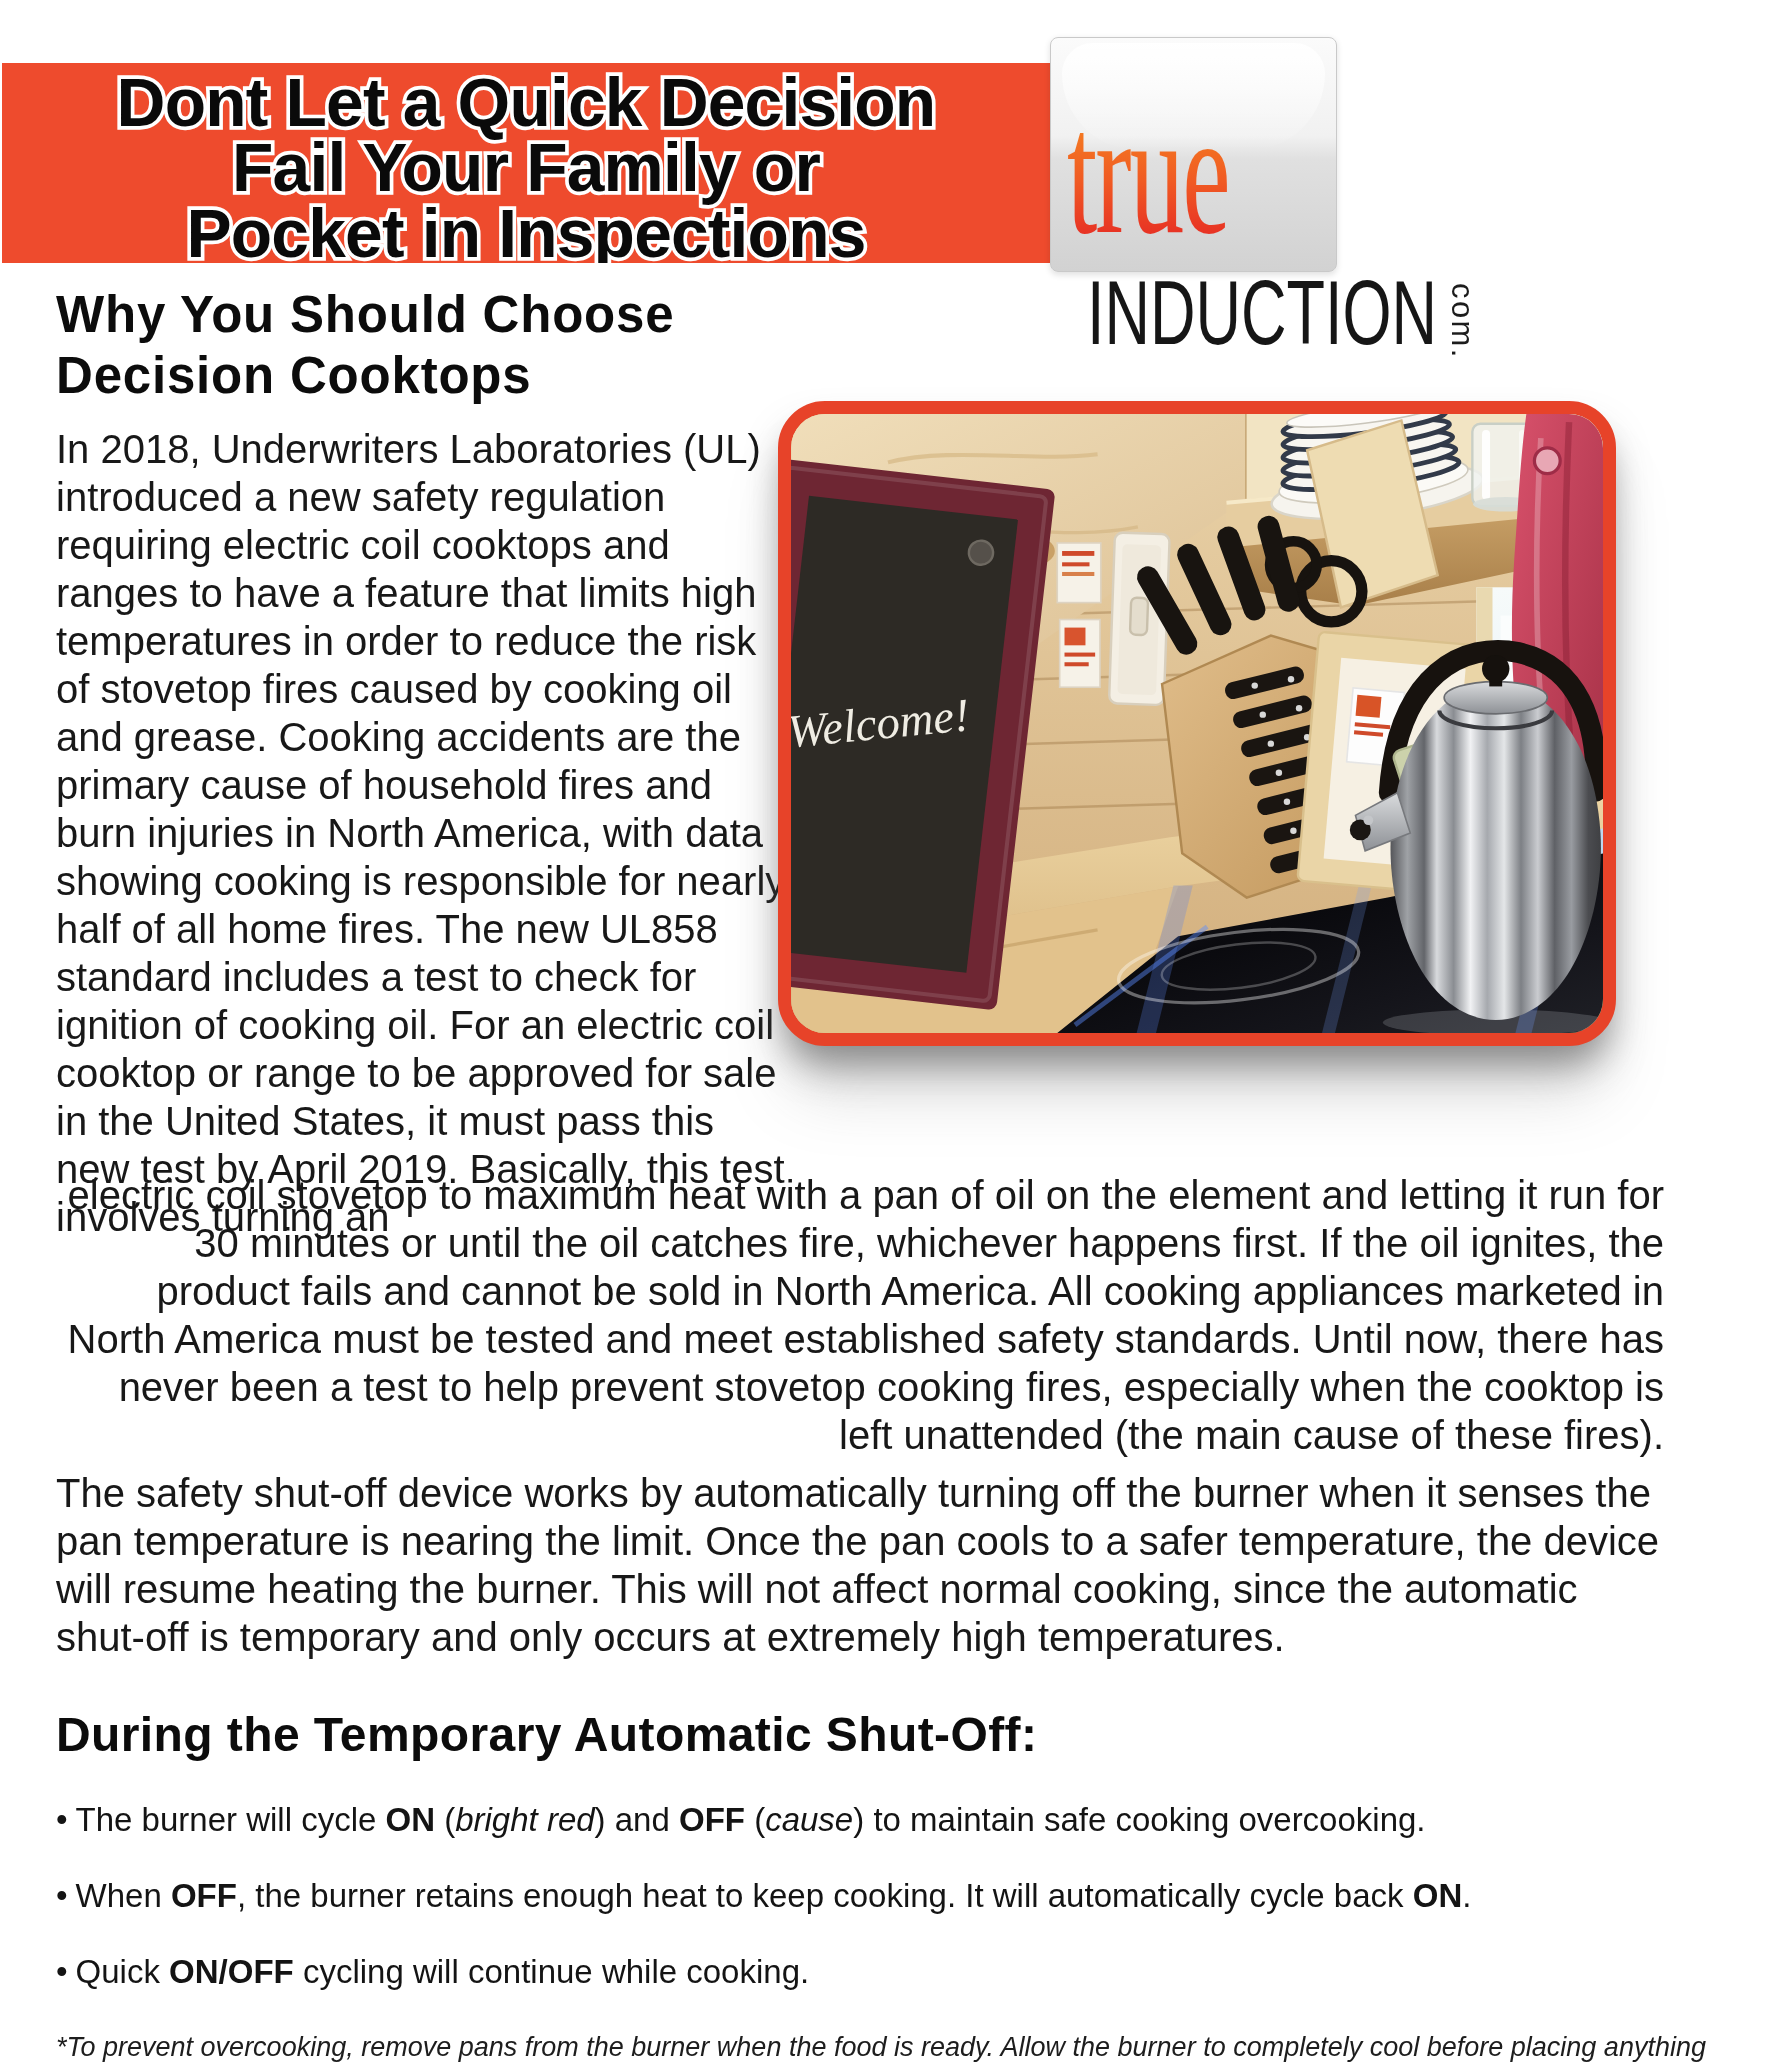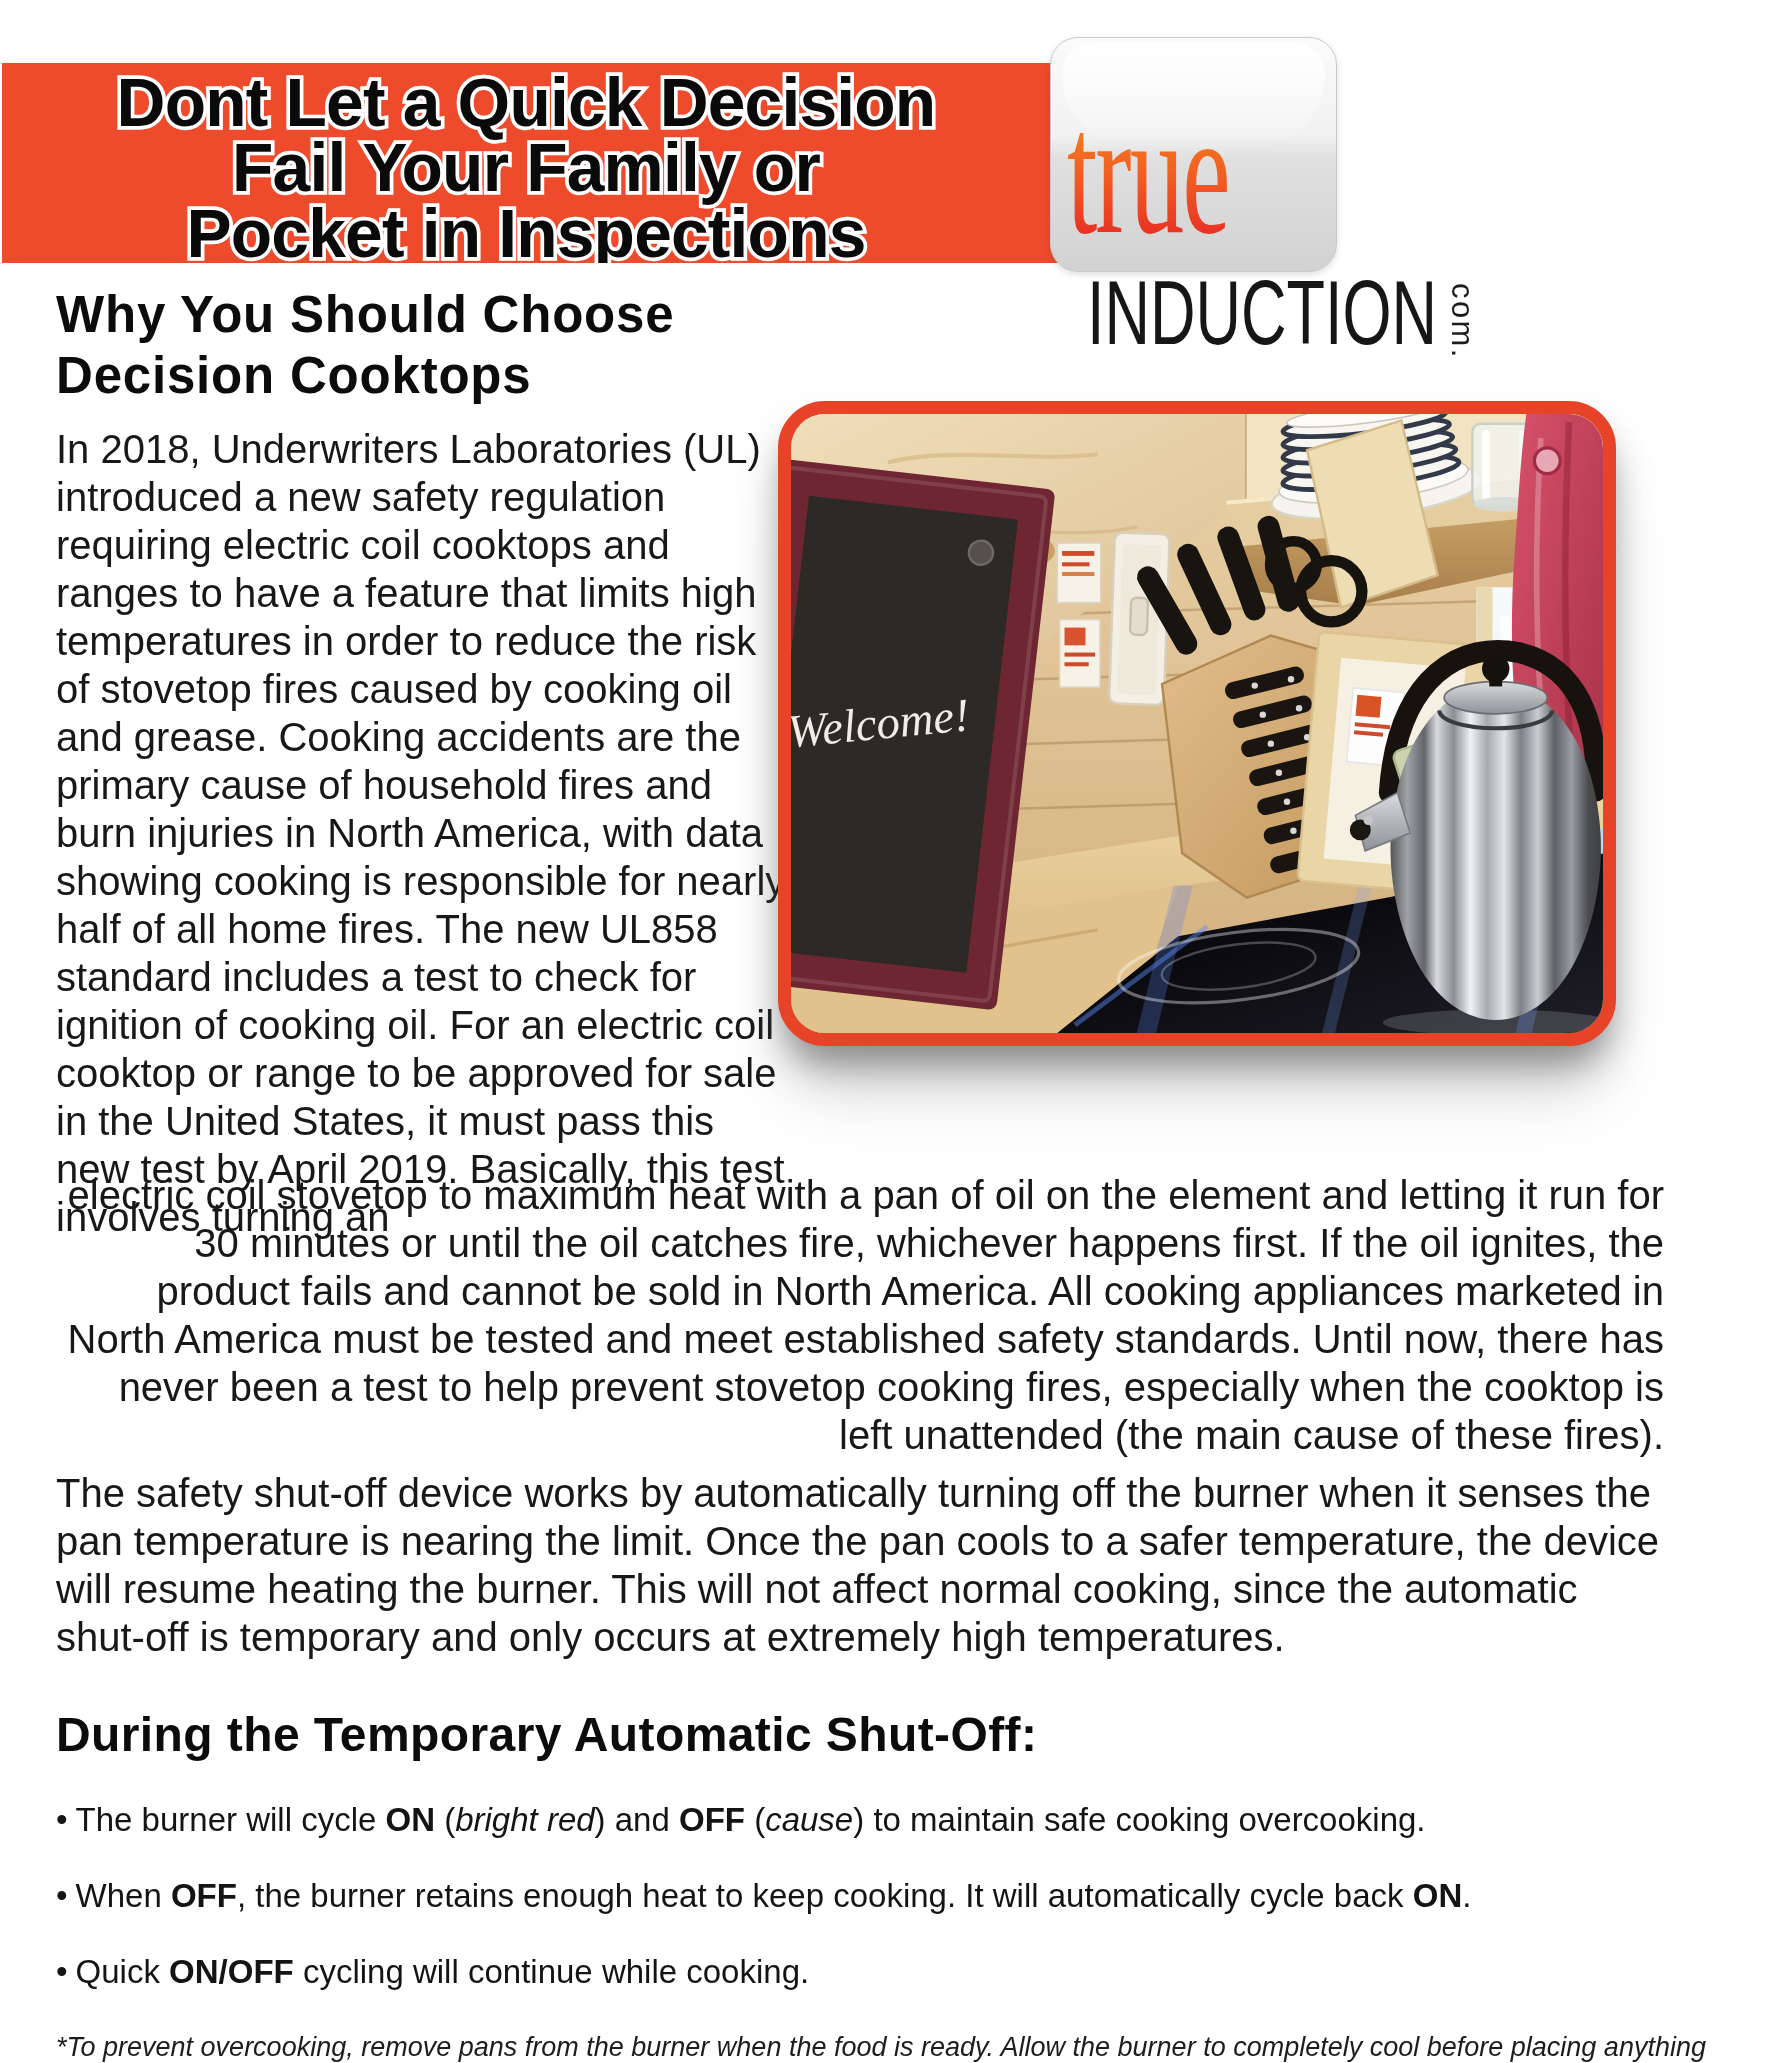--- a/index.html
+++ b/index.html
@@ -15,21 +15,21 @@
   }
   .banner-svg { position:absolute; left:0; top:0; }
   .banner-svg text {
     font-family:"Liberation Sans", sans-serif; font-weight:bold;
     font-size:84px; letter-spacing:-1px;
     fill:#0a0a0a; stroke:#ffffff; stroke-width:9px; paint-order:stroke;
   }
   
   .logo-box {
     position:absolute; left:1050px; top:37px; width:287px; height:235px;
-    border-radius:28px; border:0.8px solid #c9c9c9; z-index:5;
+    border-radius:8px; border:0.8px solid #c9c9c9; z-index:5;
     background:linear-gradient(180deg,#fbfbfb 0%,#f1f1f1 42%,#e0e0e0 52%,#d2d2d2 100%);
     box-shadow:0 2.4px 6.4px rgba(0,0,0,.12);
   }
   .logo-box::before {
     content:""; position:absolute; left:4%; top:2%; width:92%; height:46%;
     border-radius:39px 39px 97px 97px; background:linear-gradient(180deg,rgba(255,255,255,.95),rgba(255,255,255,0));
   }
   .logo-true {
     position:absolute; left:16px; top:47px; font-family:"Liberation Serif", serif;
     font-size:176px; line-height:1; transform:scaleX(.62); transform-origin:0 0;

